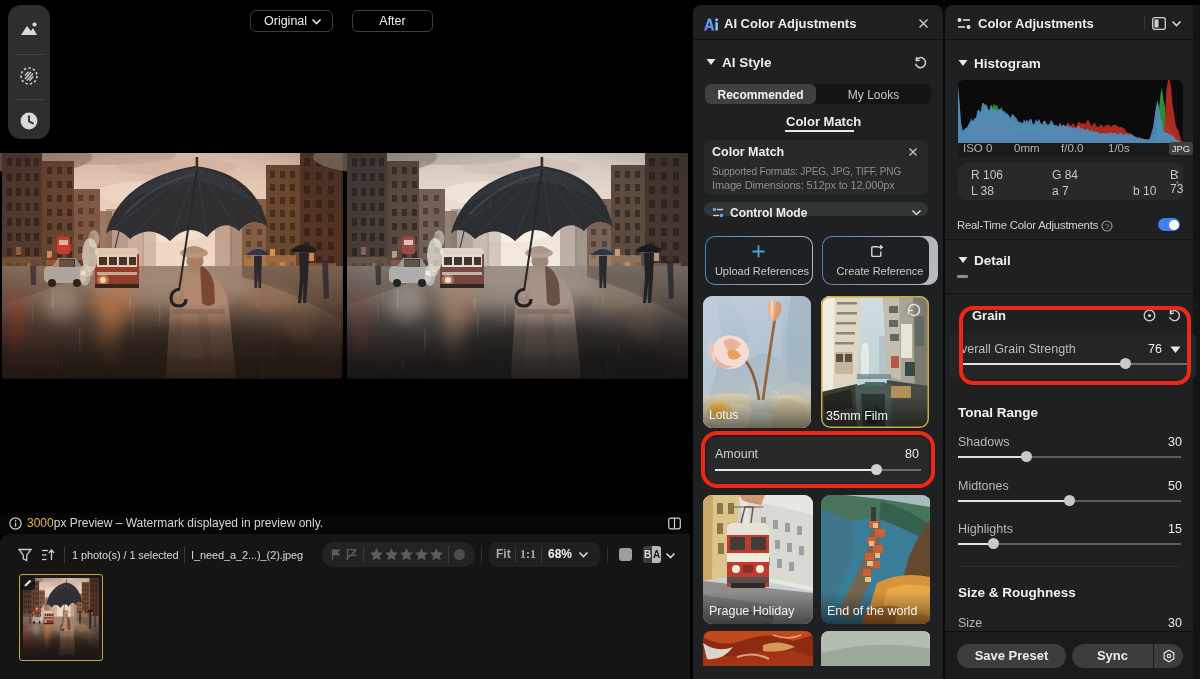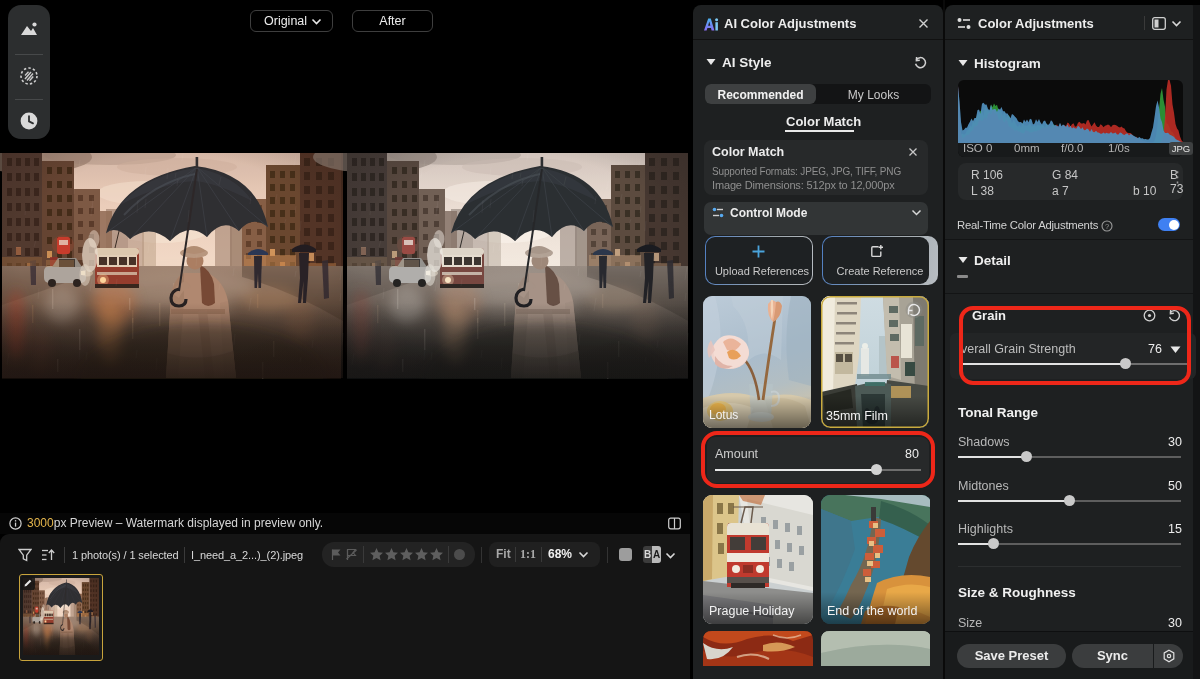--- a/index.html
+++ b/index.html
@@ -502,21 +502,21 @@
 
 <div class="abs" style="left:704px;top:140px;width:224px;height:55px;background:#27292a;border-radius:8px;">
   <span class="abs b" style="left:8px;top:5px;font-size:12.5px;color:#ececec;font-weight:600;">Color Match</span>
   <svg class="abs" style="left:204px;top:7px" width="10" height="10" viewBox="0 0 10 10">
       <path d="M1.5 1.5 L8.5 8.5 M8.5 1.5 L1.5 8.5" stroke="#c8c8c8" stroke-width="1.3"></path>
     </svg>
   <span class="abs" style="left:8px;top:26px;font-size:10px;color:#8f8f8f;white-space:nowrap;letter-spacing:-0.15px;">Supported Formats: JPEG, JPG, TIFF, PNG</span>
   <span class="abs" style="left:8px;top:39px;font-size:11px;color:#8f8f8f;white-space:nowrap;letter-spacing:-0.15px;">Image Dimensions: 512px to 12,000px</span>
 </div>
 
-<div class="abs" style="left:704px;top:202px;width:224px;height:33px;background:#323536;border-radius:7px;">
+<div class="abs" style="left:704px;top:202px;width:224px;height:14px;background:#323536;border-radius:7px;">
   <svg class="abs" style="left:8px;top:5px" width="12" height="11" viewBox="0 0 12 11">
     <circle cx="2.5" cy="2.5" r="1.8" fill="#58aaf0"></circle>
       <line x1="5" y1="2.5" x2="11" y2="2.5" stroke="#cfcfcf" stroke-width="1.4"></line>
     <line x1="1" y1="8.5" x2="7" y2="8.5" stroke="#cfcfcf" stroke-width="1.4"></line>
       <circle cx="9.5" cy="8.5" r="1.8" fill="#58aaf0"></circle>
   </svg>
   <span class="abs" style="left:26px;top:3.5px;font-size:12px;color:#ededed;font-weight:600;">Control Mode</span>
   <svg class="abs" style="left:207px;top:7px" width="11" height="8" viewBox="0 0 11 8">
       <path d="M1.5 1.5 L5.5 5.5 L9.5 1.5" stroke="#d8d8d8" stroke-width="1.5" fill="none"></path>
     </svg>

